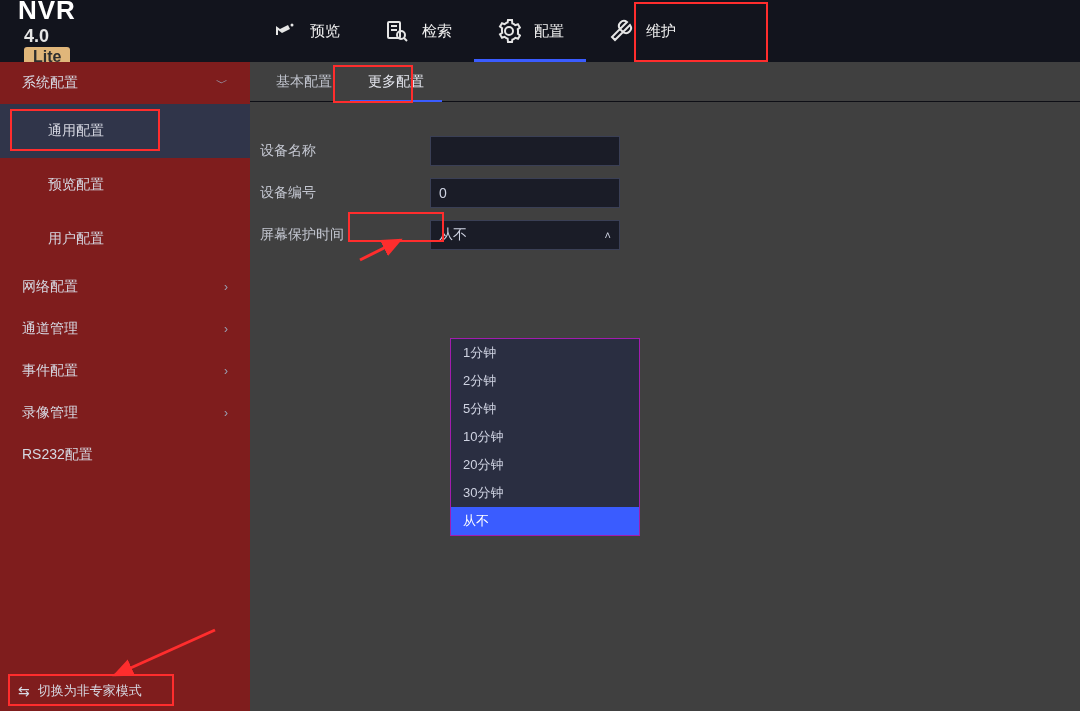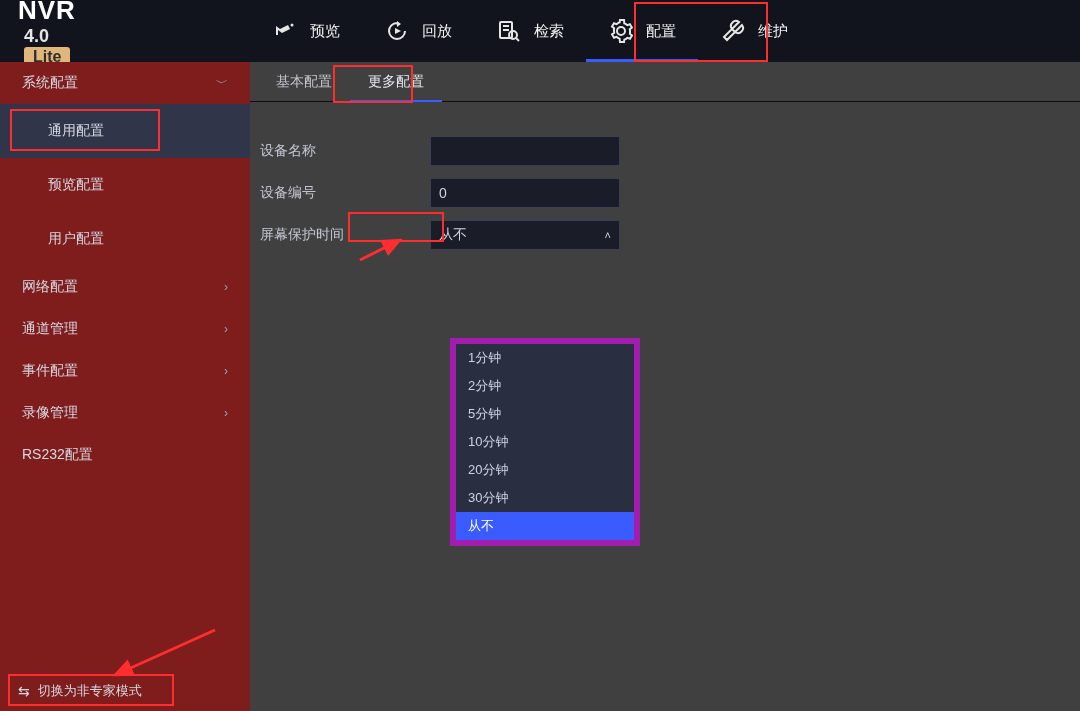--- a/index.html
+++ b/index.html
@@ -38,21 +38,21 @@
   .tab.active { color: #e6e8f0; }
   .tab.active::after { content: ""; position: absolute; left: 0; right: 0; bottom: -1px; height: 2px; background: #3a5cff; }
 
   .form { padding: 28px 10px; }
   .row { display: flex; align-items: center; height: 42px; }
   .row label { width: 170px; text-align: left; padding-right: 14px; font-size: 14px; color: #c3c6d0; }
   .row .field { width: 190px; height: 30px; background: #1a1c27; border: 1px solid #3a3f55; color: #cfd3e2; font-size: 14px; padding: 0 8px; }
   .row .select { width: 190px; height: 30px; background: #1a1c27; border: 1px solid #3a3f55; color: #cfd3e2; font-size: 14px; padding: 0 8px; display: flex; align-items: center; justify-content: space-between; cursor: pointer; }
   .select .cd { font-size: 11px; color: #cfd3e2; }
 
-  .dropdown { position: absolute; left: 450px; top: 338px; width: 190px; background: #2a2e41; border: 6px solid #a21caf; z-index: 5; }
+  .dropdown { position: absolute; left: 450px; top: 338px; width: 190px; background: #2a2e41; border: 1px solid #a21caf; z-index: 5; }
   .dropdown .opt { height: 28px; padding: 0 12px; font-size: 13px; color: #cfd3e2; display: flex; align-items: center; cursor: pointer; }
   .dropdown .opt.sel { background: #3a5cff; color: #ffffff; }
 
   
   .hl { position: absolute; border: 2px solid #ff2d2d; pointer-events: none; z-index: 20; }
   .hl-configtop { left: 634px; top: 2px;  width: 134px; height: 60px; }
   .hl-tabmore   { left: 333px; top: 65px; width: 80px;  height: 38px; }
   .hl-general   { left: 10px;  top: 109px; width: 150px; height: 42px; }
   .hl-screensave{ left: 348px; top: 212px; width: 96px; height: 30px; }
   .hl-modesw    { left: 8px;   top: 674px; width: 166px; height: 32px; }
@@ -74,29 +74,20 @@
     <div class="topnav-item">
       <span class="icon">
         <svg viewBox="0 0 24 24">
             <path d="M3 7l4 3 8-4 2 4-8 4-4-3v5H3z"></path>
             <circle cx="19" cy="6" r="1.5"></circle>
           </svg>
       </span>
       <span>预览</span>
     </div>
 
-    <div class="topnav-item">
-      <span class="icon">
-        <svg viewBox="0 0 24 24">
-            <path d="M12 3a9 9 0 109 9h-2a7 7 0 11-7-7V2l4 3-4 3V5z"></path>
-            <polygon points="10,9 16,12 10,15"></polygon>
-          </svg>
-      </span>
-      <span>回放</span>
-    </div>
 
     <div class="topnav-item">
       <span class="icon">
         <svg viewBox="0 0 24 24">
             <rect x="3" y="3" width="12" height="16" rx="1" fill="none" stroke="#e6e6e6" stroke-width="2"></rect>
             <line x1="6" y1="7" x2="12" y2="7" stroke="#e6e6e6" stroke-width="2"></line>
             <line x1="6" y1="11" x2="12" y2="11" stroke="#e6e6e6" stroke-width="2"></line>
             <circle cx="16" cy="16" r="4" fill="none" stroke="#e6e6e6" stroke-width="2"></circle>
             <line x1="19" y1="19" x2="22" y2="22" stroke="#e6e6e6" stroke-width="2"></line>
           </svg>

